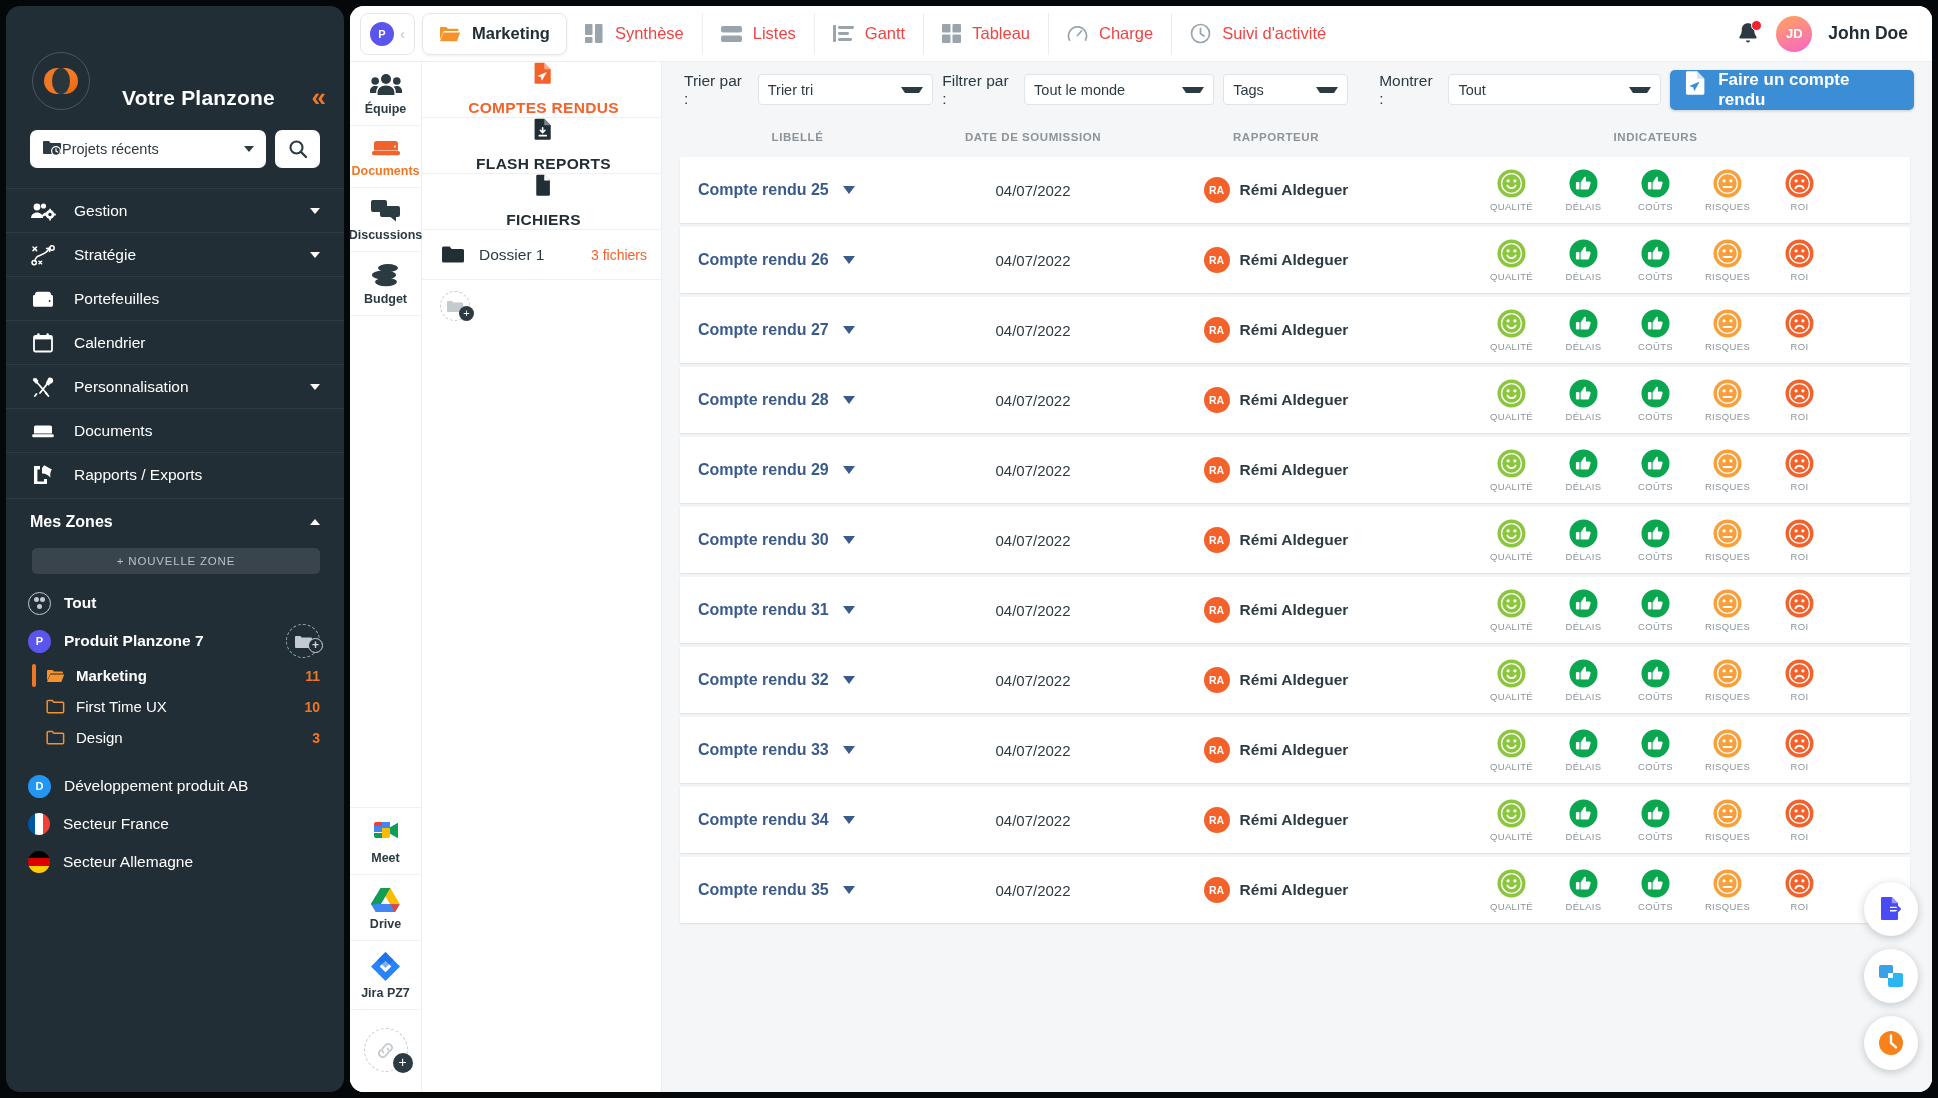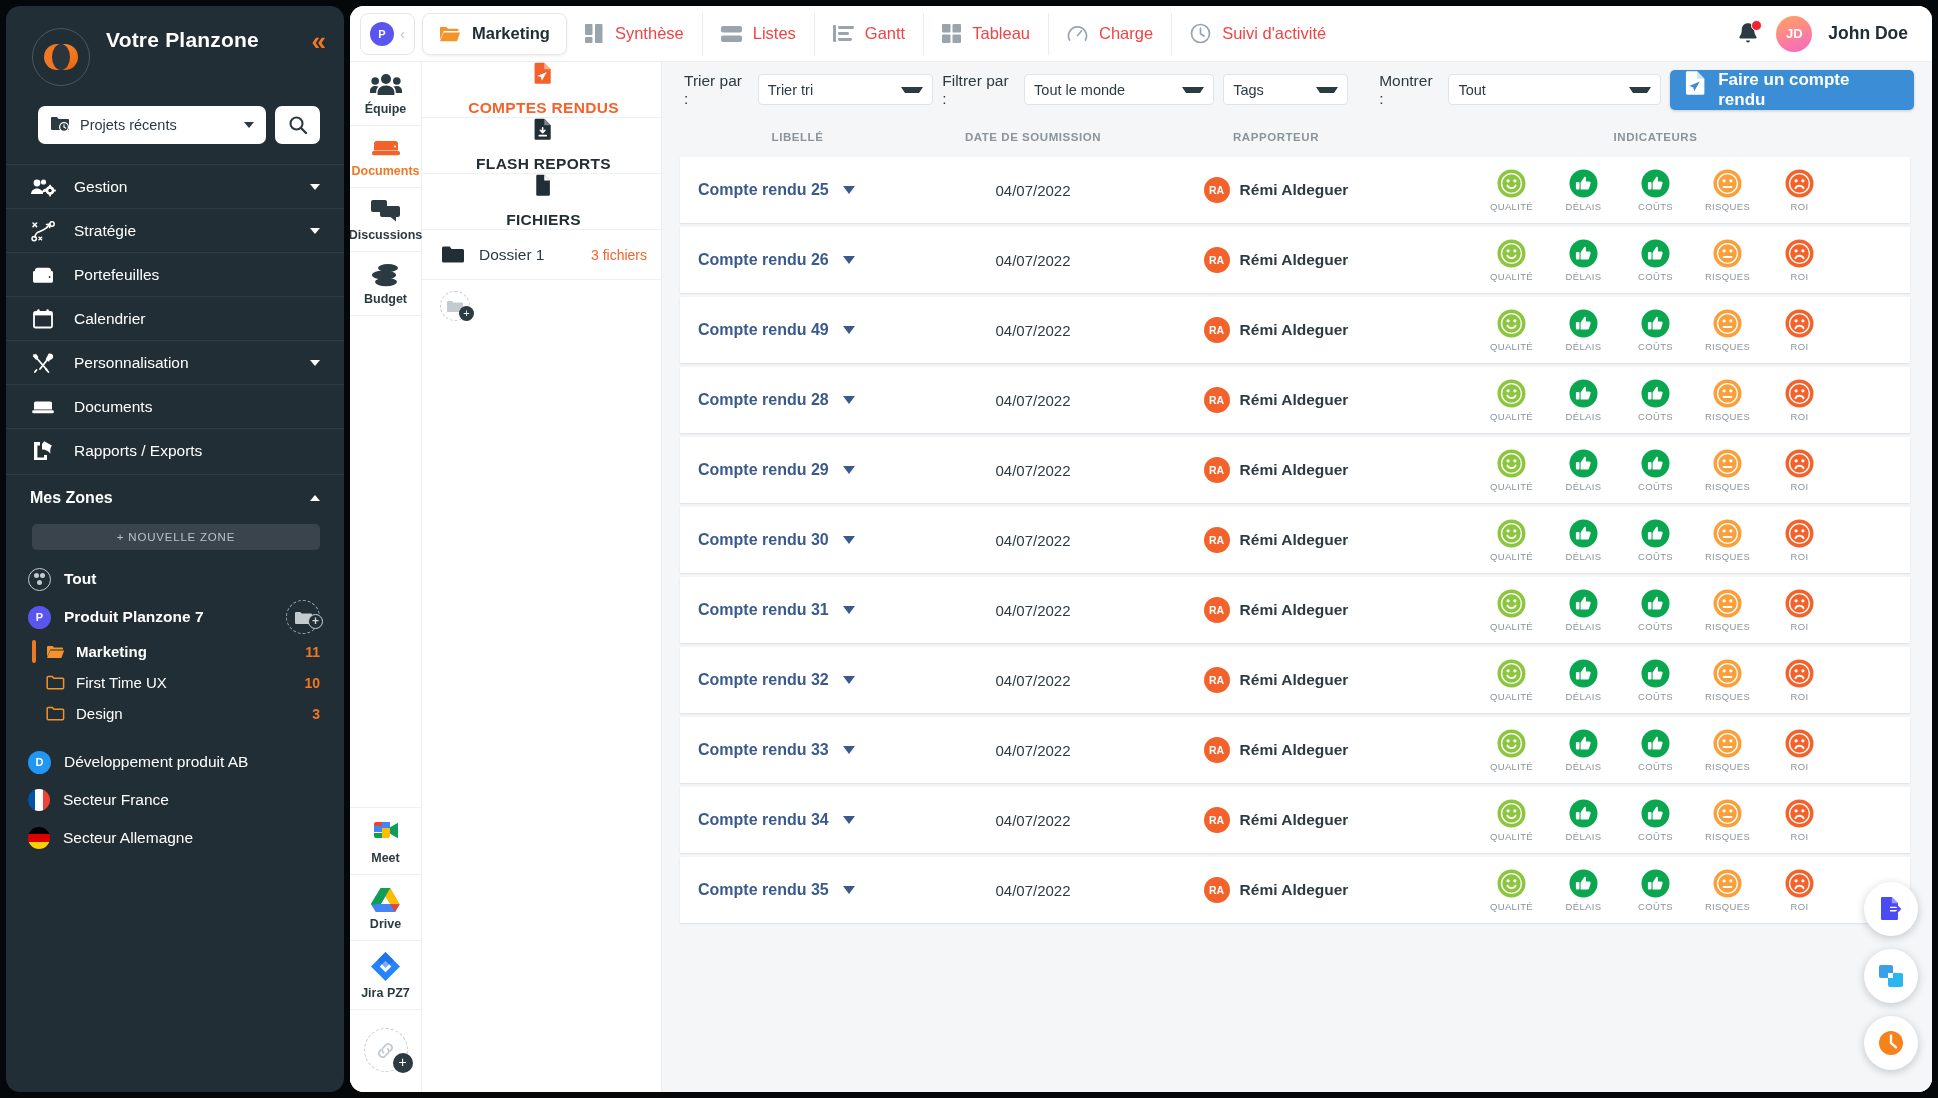--- a/index.html
+++ b/index.html
@@ -20,23 +20,24 @@
   .sidebar {
     width: 338px; flex: 0 0 338px;
     background: #222e35;
     border-radius: 14px;
     margin: 6px 0 6px 6px;
     display: flex; flex-direction: column;
     overflow: hidden;
     color: #fff;
   }
   .sb-brand {
-    display: flex; align-items: flex-start;
+    display: flex; align-items: flex-end;
     padding: 22px 22px 14px 26px;
-    gap: 16px;
+    gap: 32px;
+    margin-top: 24px;
   }
   .sb-logo {
     width: 58px; height: 58px; border-radius: 50%;
     border: 1.5px solid #4a575e;
     display: flex; align-items: center; justify-content: center;
     flex: 0 0 58px;
   }
   .sb-logo .glyph { position: relative; width: 34px; height: 26px; }
   .sb-logo .glyph .c1 {
     position: absolute; left: 0; top: 0; width: 26px; height: 26px;
@@ -55,22 +56,22 @@
   .sb-collapse {
     margin-left: auto; color: #f07723; font-size: 26px; line-height: 1;
     font-weight: bold; cursor: pointer; letter-spacing: -4px;
   }
 
   .sb-searchrow {
     display: flex; gap: 9px; padding: 6px 24px 20px 24px;
   }
   .sb-select {
     flex: 1; background: #fff; border-radius: 7px; height: 38px;
-    display: flex; align-items: center; padding: 0 12px; gap: 10px;
-    color: #2c3a42; font-size: 14.5px; position: relative; margin-left: 8px;
+    display: flex; align-items: center; padding: 0 12px; 
+    color: #2c3a42; font-size: 14.5px; position: relative;
   }
   .sb-select .caret {
     margin-left: auto; width: 0; height: 0;
     border-left: 5px solid transparent; border-right: 5px solid transparent;
     border-top: 6px solid #2c3a42;
   }
   .sb-searchbtn {
     width: 45px; height: 38px; background: #fff; border-radius: 7px;
     display: flex; align-items: center; justify-content: center;
   }
@@ -951,21 +952,21 @@
                       <g stroke="#fff" fill="none">
                         <path d="M10.4 19.2a4.6 4.6 0 018.2 0" stroke="#fff" stroke-width="1.9" fill="none" stroke-linecap="round"></path>
                       </g>
                     </svg>
                     <span class="lbl">ROI</span>
                   </div>
                 </div>
               </div>
               <div class="trow">
                 <div class="td-lib">
-                  <span>Compte rendu 49</span>
+                  <span>Compte rendu 27</span>
                   <span class="caret"></span>
                 </div>
                 <div class="td-date">04/07/2022</div>
                 <div class="td-rap">
                   <span class="rap-av">RA</span>
                   <span class="rap-name">Rémi Aldeguer</span>
                 </div>
                 <div class="td-ind">
                   <div class="ind">
                     <svg width="29" height="29" viewBox="0 0 29 29">

